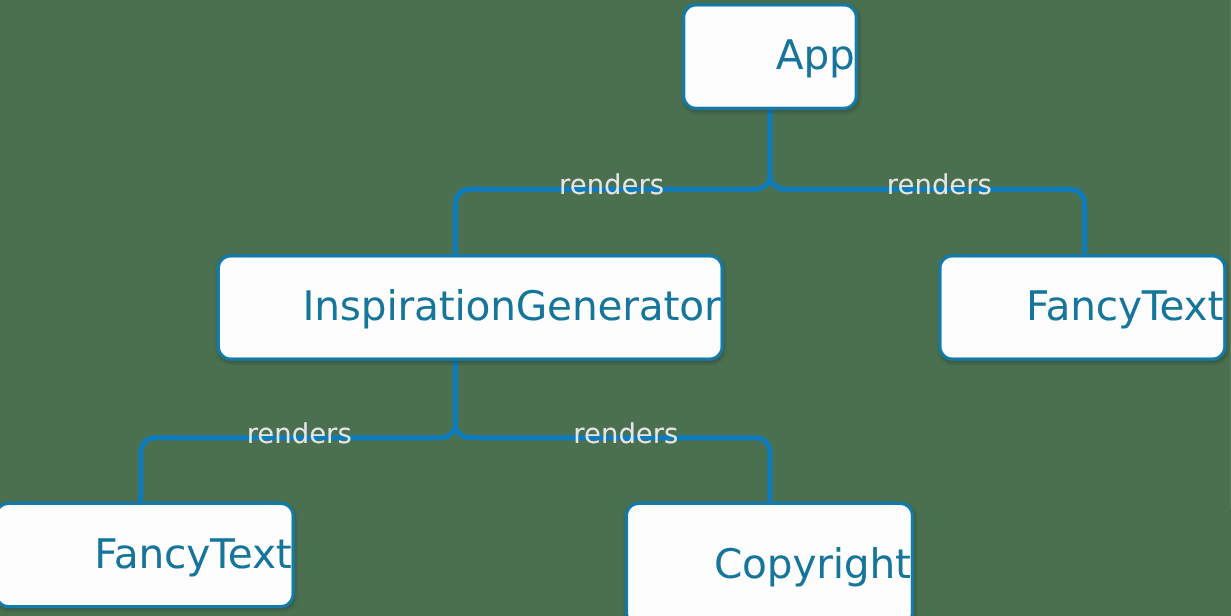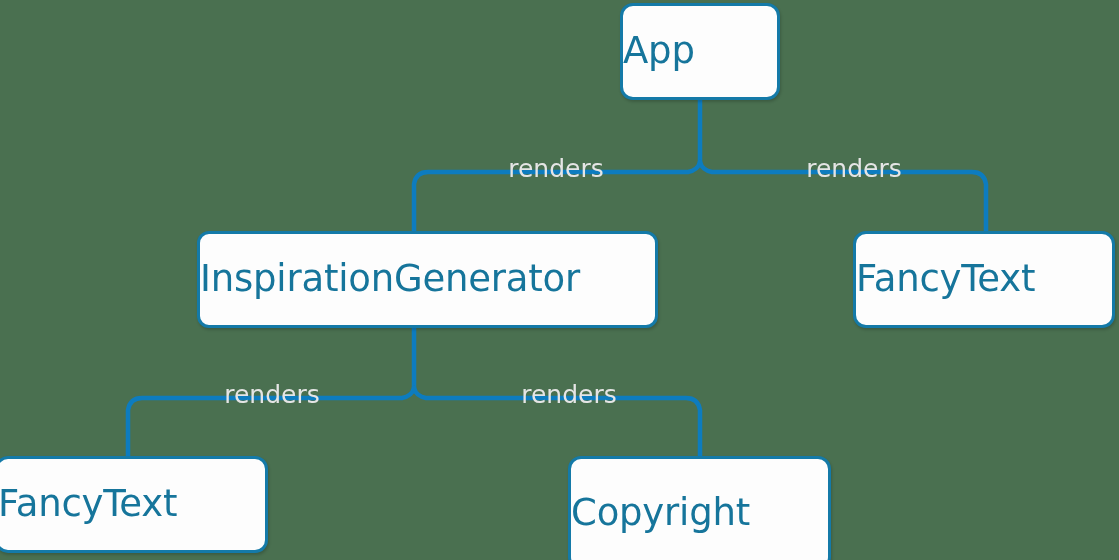--- a/index.html
+++ b/index.html
@@ -27,21 +27,21 @@
     height: 560px;
   }
   .node {
     position: absolute;
     box-sizing: border-box;
     background: #fdfdfd;
     border: 3px solid #147aa8;
     border-radius: 13px;
     display: flex;
     align-items: center;
-    justify-content: flex-start;
+    justify-content: flex-end;
     color: #16759b;
     font-family: "DejaVu Sans", sans-serif;
     font-size: 37px;
     font-weight: 400;
     letter-spacing: -0.2px;
     line-height: 1;
     white-space: nowrap;
     box-shadow: 1px 2px 3px rgba(0,0,0,0.18);
   }
   .node-label {
@@ -83,21 +83,21 @@
 
   <div class="edge-label" style="left:556px; top:168px;">renders</div>
   <div class="edge-label" style="left:854px; top:168px;">renders</div>
   <div class="edge-label" style="left:272px; top:394px;">renders</div>
   <div class="edge-label" style="left:569px; top:394px;">renders</div>
 
   <div class="node" style="left:620px; top:3px; width:160px; height:97px;">
     <span class="node-label">App</span>
   </div>
 
-  <div class="node" style="left:197px; top:231px; width:461px; height:97px;border-radius:12px;">
+  <div class="node" style="left:197px; top:231px; width:461px; height:97px;">
     <span class="node-label">InspirationGenerator</span>
   </div>
 
   <div class="node" style="left:853px; top:231px; width:262px; height:97px;">
     <span class="node-label">FancyText</span>
   </div>
 
   <div class="node" style="left:-5px; top:456px; width:273px; height:97px;">
     <span class="node-label">FancyText</span>
   </div>

